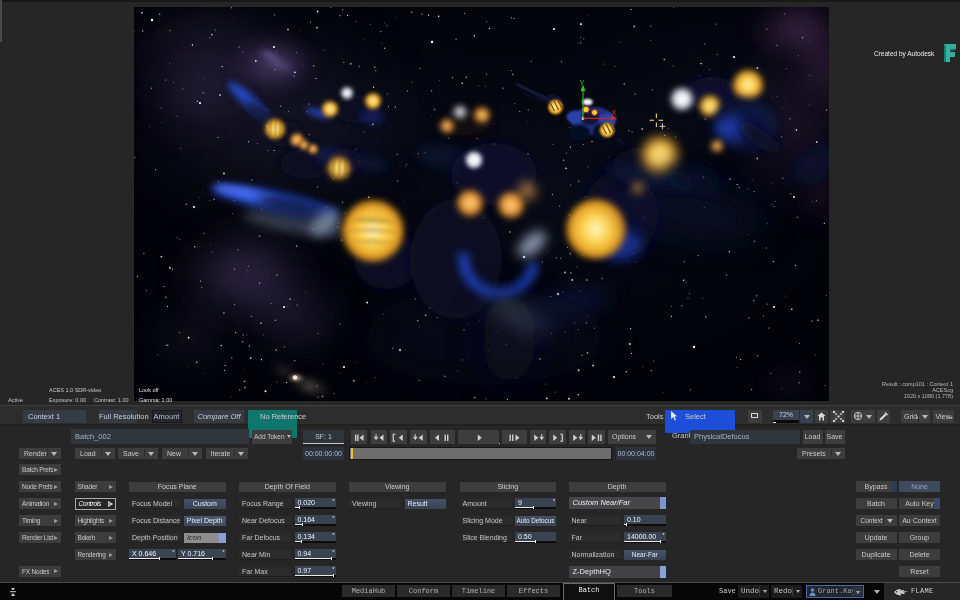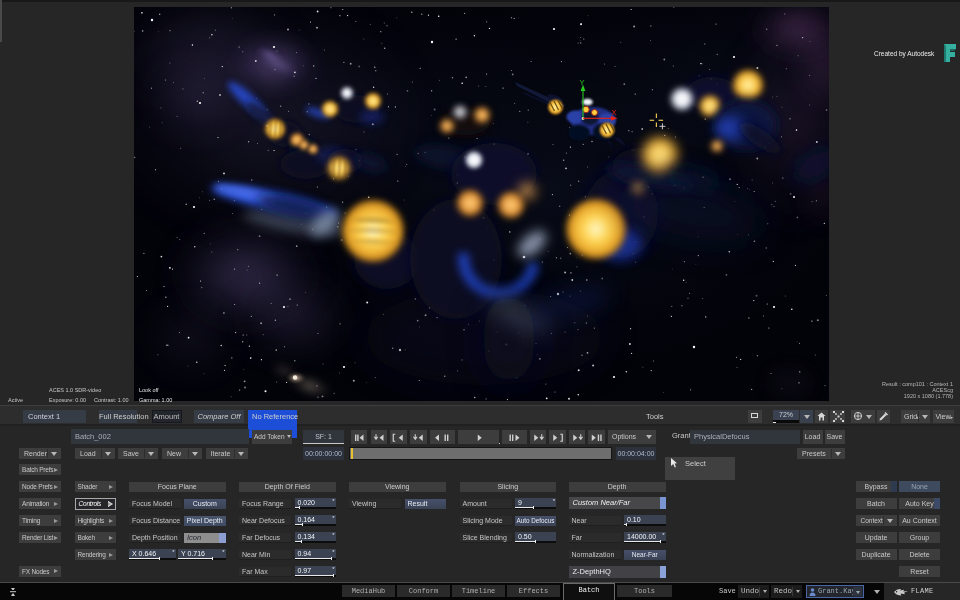--- a/index.html
+++ b/index.html
@@ -779,23 +779,23 @@
 <div class="ab" style="left:94px;top:396.5px;color:#c8c8c8;font-size:5.5px;">Contrast: 1.00</div>
 <div class="ab" style="right:7px;top:381px;color:#b8b8b8;font-size:5.5px;text-align:right;">Result : comp101 : Context 1<br>ACEScg<br>1920 x 1080 (1.778)</div>
 
 <div class="ab" style="left:0;top:405px;width:960px;height:1px;background:#3e3e3e;"></div>
 <div class="ab" style="left:0;top:406px;width:960px;height:19px;background:#2d2d2d;"></div>
 <div class="ab" style="left:0;top:424px;width:960px;height:2px;background:#202020;"></div>
 <div class="ab" style="left:23px;top:409.5px;width:63px;height:13px;background:#363c46;color:#ccd;font-size:7.5px;line-height:13px;padding-left:5px;">Context 1</div>
 <div class="ab" style="left:99px;top:409.5px;width:38px;height:13px;background:#363c46;color:#ccc;font-size:7.5px;line-height:13px;text-align:center;">Full Resolution</div>
 <div class="ab" style="left:151.5px;top:409.5px;width:30px;height:13px;background:#23262c;border:1px solid #15181c;color:#bbb;font-size:7.5px;line-height:12px;text-align:center;">Amount</div>
 <div class="ab" style="left:194px;top:409.5px;width:50px;height:13px;background:#363c46;color:#ccc;font-size:7.5px;line-height:13px;text-align:center;font-style:italic;">Compare Off</div>
-<div class="ab" style="left:248px;top:409.5px;width:49px;height:28px;background:#1d4ed8;color:#ccc;font-size:7.5px;line-height:13px;padding-left:4px;">No Reference</div>
+<div class="ab" style="left:248px;top:409.5px;width:49px;height:28px;background:#0f766e;color:#ccc;font-size:7.5px;line-height:13px;padding-left:12px;">No Reference</div>
 <div class="ab" style="left:646px;top:409.5px;color:#ccc;font-size:7.5px;line-height:13px;">Tools</div>
-<div class="ab" style="left:665px;top:409.5px;width:70px;height:23px;background:#404040;color:#ccc;font-size:7.5px;line-height:13px;margin-top:47px;">
+<div class="ab" style="left:665px;top:409.5px;width:70px;height:23px;background:#1d4ed8;color:#ccc;font-size:7.5px;line-height:13px;">
   <svg width="8" height="10" style="position:absolute;left:5px;top:1px;" viewBox="0 0 8 10">
       <path d="M1 0 L1 8 L3.2 6 L4.8 9.5 L6 9 L4.6 5.6 L7 5.3 Z" fill="#e8e8e8"></path>
     </svg>
   <span style="margin-left:20px;">Select</span></div>
 <div class="tb" style="left:748px;top:409.5px;width:14px;height:13px;">
     <span style="position:absolute;left:3px;top:3.5px;width:7px;height:5px;border:1px solid #d8d8d8;"></span>
   </div>
 <div class="ab" style="left:773px;top:409.5px;width:26px;height:13px;background:#3a4150;">
  <span style="position:absolute;left:6px;top:0;color:#c8cdd8;font-size:7px;line-height:10px;">72%</span>
  <span style="position:absolute;left:0;right:0;bottom:0;height:2.5px;background:#0a0a0a;"></span>

